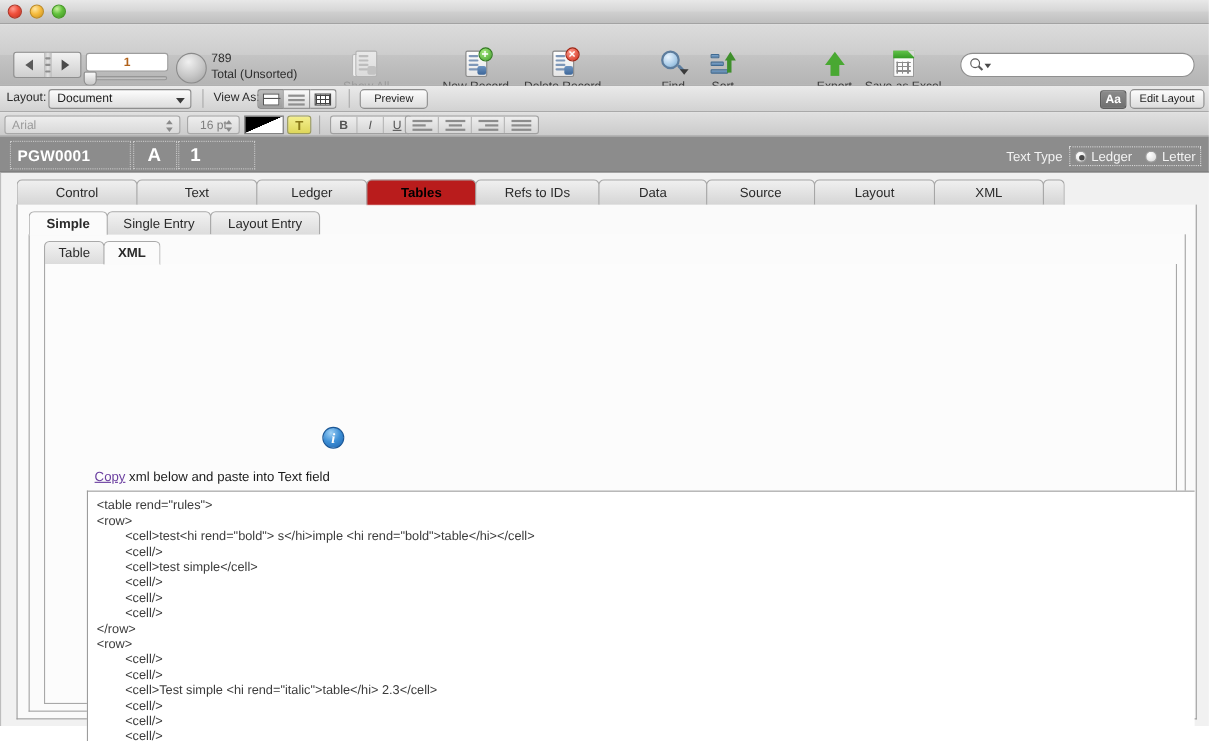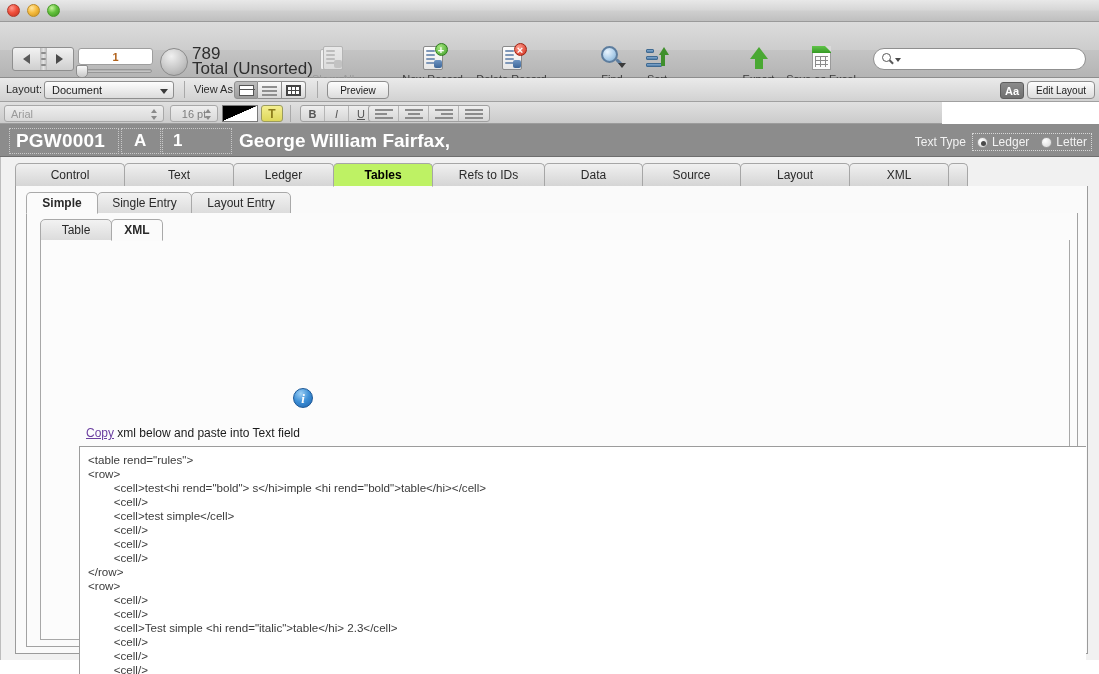--- a/index.html
+++ b/index.html
@@ -56,21 +56,21 @@
   .slider{ position:absolute; left:78px; top:47px; width:74px; height:4px;
     background:linear-gradient(to bottom,#a9a9a9,#cdcdcd); border:1px solid #979797; border-radius:2px;}
   .sliderknob{ position:absolute; left:76px; top:43px; width:12px; height:13px;
     background:linear-gradient(to bottom,#fafafa,#c8c8c8); border:1px solid #8e8e8e;
     border-radius:2px 2px 5px 5px;}
   .records-lbl{ position:absolute; left:77px; top:59px; width:78px; text-align:center; }
 
   .bigknob{ position:absolute; left:160px; top:26px; width:28px;height:28px;border-radius:50%;
     background: radial-gradient(circle at 40% 28%, #f0f0f0 0%, #c6c6c6 55%, #9f9f9f 100%);
     border:1px solid #8a8a8a;}
-  .totals{ position:absolute; left:192px; top:24px; font-size:17px; color:#2e2e2e; line-height:15px;}
+  .totals{ position:absolute; left:192px; top:24px; font-size:11px; color:#2e2e2e; line-height:15px;}
 
   
   .docicon{ width:28px;height:28px; position:relative; margin:0 auto;}
   .docicon .sheet{ position:absolute; left:4px; top:2px; width:20px; height:24px;
     background:linear-gradient(to bottom,#fdfdfd,#e6e6e6); border:1px solid #8b8b8b; border-radius:2px;}
   .docicon .lines{ position:absolute; left:7px; top:6px; width:9px;}
   .docicon .lines span{ display:block; height:2px; background:#7e97b8; margin-bottom:2px; border-radius:1px;}
   .docicon .av{ position:absolute; right:5px; bottom:4px; width:8px;height:8px;border-radius:2px;
     background:linear-gradient(to bottom,#6f95c2,#3c6699);}
   .docicon.dim .sheet{ background:linear-gradient(to bottom,#e9e9e9,#dcdcdc); border-color:#b4b4b4;}
@@ -156,21 +156,21 @@
       repeating-linear-gradient(to bottom,#444 0 1px, transparent 1px 4px),
       repeating-linear-gradient(to right,#444 0 1px, transparent 1px 4px), #fff;}
   .pillbtn{ position:absolute; height:18px; background:linear-gradient(to bottom,#fdfdfd,#dcdcdc);
     border:1px solid #8e8e8e; border-radius:4px; font-size:10px; line-height:17px; text-align:center;
     color:#1b1b1b;}
   .aabtn{ position:absolute; width:24px;height:17px; top:4px; right:75px;
     background:linear-gradient(to bottom,#8b8b8b,#6f6f6f); border:1px solid #5d5d5d; border-radius:3px;
     color:#fff; font-size:11px; text-align:center; line-height:16px; font-weight:bold;}
 
   
-  .formatbar{ position:relative; height:22px; width:942px;
+  .formatbar{ position:relative; height:22px; width:1099px;
     background: linear-gradient(to bottom,#e0e0e0,#cbcbcb);
     border-bottom:1px solid #9c9c9c; }
   .fontsel{ position:absolute; left:4px; top:3px; width:160px; height:17px;
     background:linear-gradient(to bottom,#eeeeee,#d9d9d9); border:1px solid #a8a8a8; border-radius:3px;
     font-size:11px; color:#9a9a9a; line-height:16px; padding-left:6px;}
   .stepper{ position:absolute; right:4px; top:2px; width:9px;height:13px; }
   .stepper .u{ position:absolute; top:1px; left:1px; width:0;height:0;
      border-left:3px solid transparent;border-right:3px solid transparent;border-bottom:4px solid #8a8a8a;}
   .stepper .d{ position:absolute; bottom:1px; left:1px; width:0;height:0;
      border-left:3px solid transparent;border-right:3px solid transparent;border-top:4px solid #8a8a8a;}
@@ -196,21 +196,21 @@
   .abtn span:nth-child(3){ top:11px; width:18px;}
   .abtn.c span:nth-child(2){ left:9px; width:12px;}
   .abtn.r span:nth-child(2){ left:12px; width:12px;}
   .abtn.j span:nth-child(2){ left:6px; width:18px;}
 
   
   .rechdr{ position:relative; width:1099px; height:33px; background:#8c8c8c;
     border-bottom:1px solid #6e6e6e;}
   .fld{ position:absolute; top:5px; height:24px; color:#fff; font-weight:bold;
     outline:1px dotted #c9c9c9; display:flex; align-items:center; padding-left:6px;}
-  .fld.idf{ left:10px; width:108px; font-size:19px; letter-spacing:.2px;}
+  .fld.idf{ left:10px; width:108px; font-size:14px; letter-spacing:.2px;}
   .fld.af{ left:122px; width:38px; font-size:17px; padding-left:12px;}
   .fld.nf{ left:163px; width:68px; font-size:17px; padding-left:10px;}
   .fld.name{ left:239px; width:400px; font-size:19px; outline:none; padding-left:0;}
   .texttype{ position:absolute; right:8px; top:10px; display:flex; align-items:center; gap:7px;
     font-size:12px; color:#f2f2f2;}
   .radiogrp{ display:flex; align-items:center; gap:12px; outline:1px dotted #d8d8d8; padding:1px 4px;}
   .radio{ display:flex; align-items:center; gap:4px; }
   .rdot{ width:11px;height:11px;border-radius:50%;
     background:radial-gradient(circle at 35% 30%,#fff 0%,#e2e2e2 70%,#bdbdbd 100%);
     border:1px solid #9c9c9c; position:relative;}
@@ -218,21 +218,21 @@
     border-radius:50%; background:#4a4a4a;}
 
   
   .content{ position:relative; width:1099px; height:503px; background:#f1f1f1;
     border-left:1px solid #bdbdbd;}
   .tabstrip{ position:absolute; left:14px; top:6px; width:1073px; height:24px; display:flex; }
   .tab{ height:24px; background:linear-gradient(to bottom,#f0f0f0,#d5d5d5);
     border:1px solid #a6a6a6; border-bottom:1px solid #9b9b9b; border-radius:5px 5px 0 0;
     font-size:12px; color:#2a2a2a; text-align:center; line-height:23px; margin-right:-1px;
     position:relative; }
-  .tab.active{ background:#bef264; border-bottom-color:#fafafa; color:#000; font-weight:bold; z-index:3;}
+  .tab.active{ background:#b91c1c; border-bottom-color:#fafafa; color:#000; font-weight:bold; z-index:3;}
   .tabpane{ position:absolute; left:14px; top:29px; width:1073px; height:468px;
     background:#fafafa; border:1px solid #9b9b9b; border-top:none; }
 
   .subtabstrip{ position:absolute; left:10px; top:6px; height:22px; display:flex; }
   .stab{ height:22px; background:linear-gradient(to bottom,#f2f2f2,#dcdcdc);
     border:1px solid #a9a9a9; border-radius:5px 5px 0 0; font-size:12px; color:#2a2a2a;
     text-align:center; line-height:21px; margin-right:-1px; }
   .stab.active{ background:#fbfbfb; border-bottom-color:#fbfbfb; font-weight:bold; z-index:3;}
   .subpane{ position:absolute; left:10px; top:27px; width:1052px; height:434px;
     background:#fbfbfb; border:1px solid #a2a2a2; border-top:none;}
@@ -456,21 +456,20 @@
         <span></span>
         <span></span>
       </div>
   </div>
 </div>
 
 <div class="rechdr">
   <div class="fld idf">PGW0001</div>
   <div class="fld af">A</div>
   <div class="fld nf">1</div>
-  <div class="fld name">George William Fairfax,</div>
   <div class="texttype">
     <span>Text Type</span>
     <div class="radiogrp">
       <div class="radio">
         <div class="rdot on"></div>
         <span>Ledger</span>
       </div>
       <div class="radio">
         <div class="rdot"></div>
         <span>Letter</span>
@@ -497,21 +496,21 @@
   <div class="tabpane">
 
     <div class="subtabstrip">
       <div class="stab active" style="width:72px">Simple</div>
       <div class="stab" style="width:95px">Single Entry</div>
       <div class="stab" style="width:100px">Layout Entry</div>
     </div>
 
     <div class="subpane">
       <div class="subtabstrip2">
-        <div class="stab" style="width:72px">Table</div>
+        <div class="stab" style="width:55px">Table</div>
         <div class="stab active" style="width:52px">XML</div>
       </div>
       <div class="subpane2"></div>
     </div>
   </div>
 
   <div class="infoicon">i</div>
 
   <div class="copyline">
     <a href="#">Copy</a><span> xml below and paste into Text field</span>

